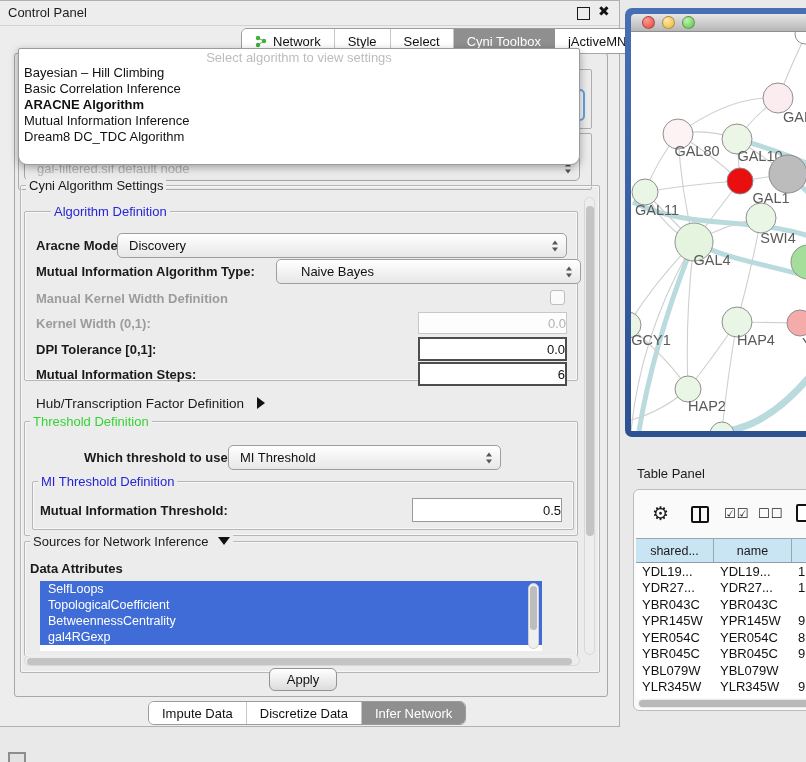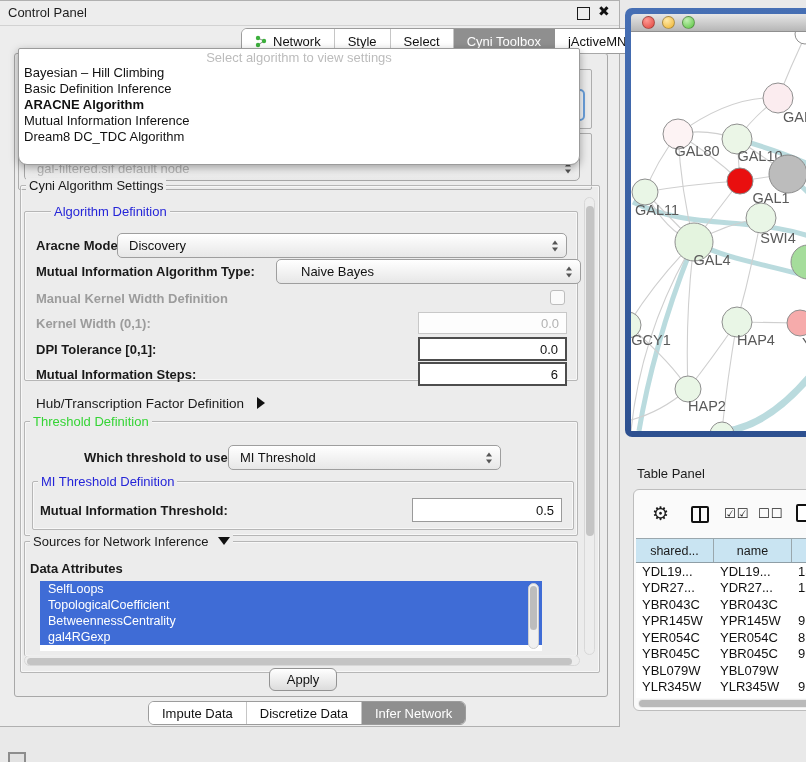--- a/index.html
+++ b/index.html
@@ -52,21 +52,21 @@
   .flabel.dis{color:#9c9c9c;}
 
   .combo{background:linear-gradient(#ffffff,#e7e7e7);border:1px solid #9e9e9e;border-radius:5px;
          display:flex;align-items:center;padding-left:11px;box-sizing:border-box;font-size:13px;color:#111;}
   .spin{position:absolute;right:8px;top:50%;transform:translateY(-50%);display:flex;flex-direction:column;gap:3px;}
   .spin i{display:block;width:0;height:0;border-left:3.5px solid transparent;border-right:3.5px solid transparent;}
   .spin .up{border-bottom:4px solid #555;}
   .spin .dn{border-top:4px solid #555;}
 
   .field{background:#ffffff;border:1px solid #9a9a9a;box-sizing:border-box;font-size:13px;
-         display:flex;align-items:center;justify-content:flex-end;padding-right:7px;color:#111;}
+         display:flex;align-items:center;justify-content:flex-end;color:#111;}
   .field.strong{border:2px solid #4d4d4d;}
   .field.disabled{background:#fdfdfd;border:1px solid #c8c8c8;color:#b2b2b2;}
 
   .checkbox{width:13px;height:13px;border:1px solid #bdbdbd;border-radius:3px;background:#fafafa;}
 
   .arrow-right{display:inline-block;width:0;height:0;border-top:6px solid transparent;border-bottom:6px solid transparent;border-left:8px solid #111;vertical-align:-1px;}
   .arrow-down{display:inline-block;width:0;height:0;border-left:6px solid transparent;border-right:6px solid transparent;border-top:8px solid #111;vertical-align:1px;}
 
   
   #attr-list{left:40px;top:580px;width:502px;height:70px;background:#ffffff;overflow:hidden;}
@@ -163,21 +163,21 @@
     <span class="spin">
         <i class="up"></i>
         <i class="dn"></i>
       </span>
   </div>
 
   <div class="abs" id="algo-popup">
     <div id="dd-prompt">Select algorithm to view settings</div>
     <div>
         <div class="dd-item">Bayesian – Hill Climbing</div>
-        <div class="dd-item">Basic Definition Inference</div>
+        <div class="dd-item">Basic Correlation Inference</div>
         <div class="dd-item dd-selected">ARACNE Algorithm</div>
         <div class="dd-item">Mutual Information Inference</div>
         <div class="dd-item">Dream8 DC_TDC Algorithm</div>
       </div>
   </div>
 
   <div class="abs groupbox" style="left:20px;top:184px;width:578px;height:486px;"></div>
   <div class="abs grouptitle" style="left:26px;top:177px;">Cyni Algorithm Settings</div>
 
   <div class="abs sb-track" style="left:584px;top:196px;width:11px;height:458px;">

